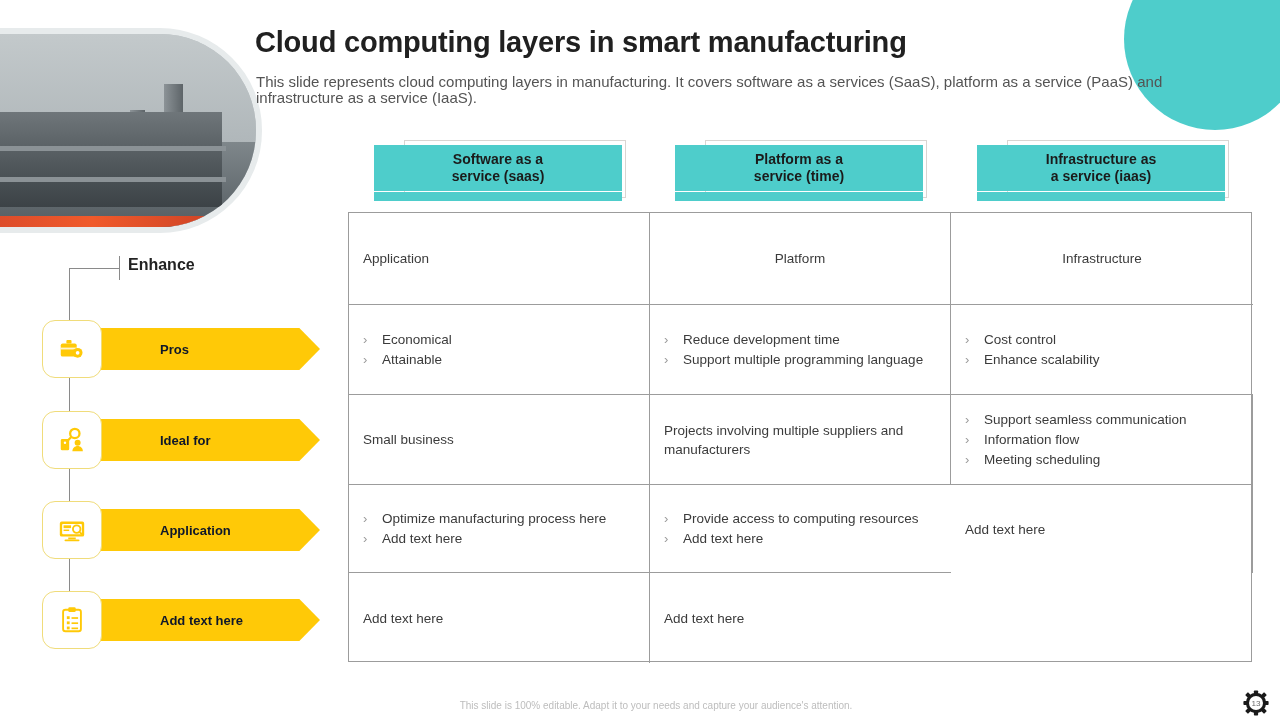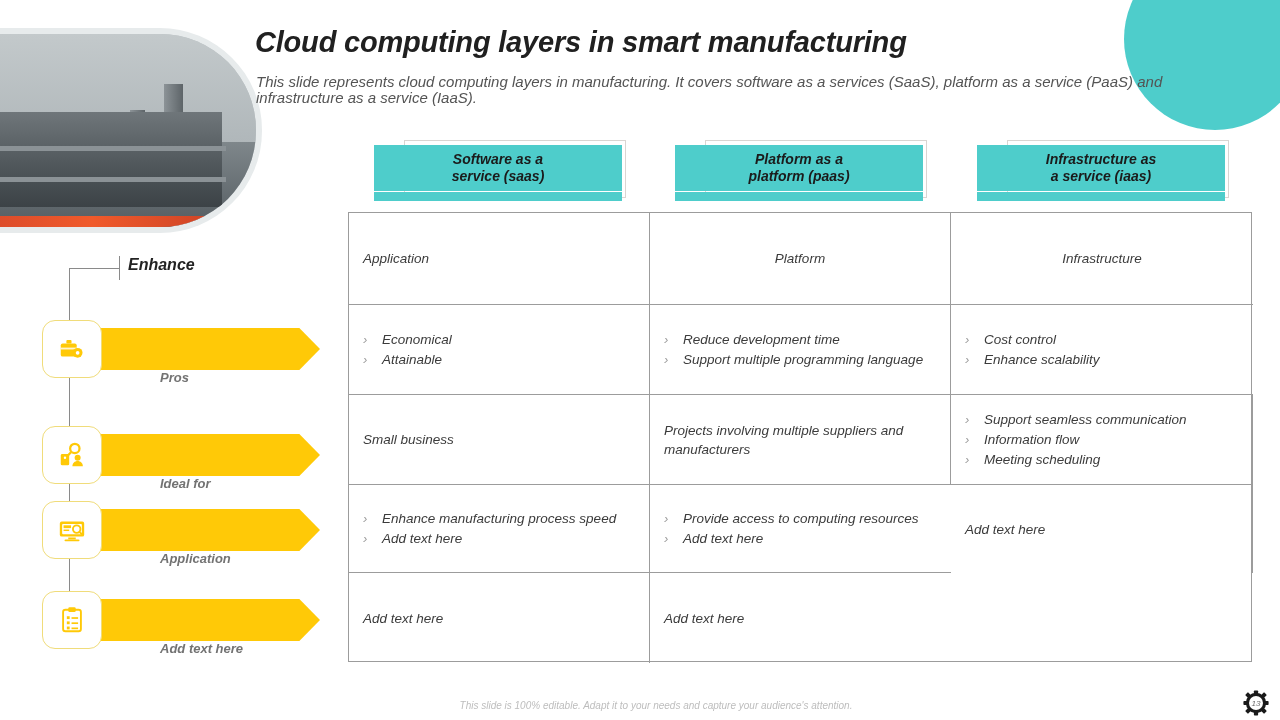--- a/index.html
+++ b/index.html
@@ -2,21 +2,21 @@
 <html><head>
 <meta charset="utf-8">
 <style>
   * { box-sizing: border-box; margin: 0; padding: 0; }
   html, body {
     width: 1280px; height: 720px;
     background: #ffffff;
     font-family: "Liberation Sans", sans-serif;
     overflow: hidden;
   }
-  .slide { position: relative; width: 1276px; height: 720px; background: #fff; font-style: italic; }
+  .slide { position: relative; width: 1276px; height: 720px; background: #fff; }
 
   
   .teal-circle {
     position: absolute; top: -52px; right: -30px;
     width: 182px; height: 182px; border-radius: 50%;
     background: #4ECDCB;
   }
 
   
   .hero-wrap {
@@ -117,41 +117,40 @@
   .layers-harm {
     position: absolute; left: 69px; top: 268px; width: 51px; height: 1px;
     background: #8a8a8a;
   }
   .spine {
     position: absolute; left: 69px; top: 268px; width: 1px; height: 352px;
     background: #8a8a8a;
   }
 
   .flowrow { position: absolute; left: 42px; width: 280px; height: 58px; }
-  #fr0 { top: 320px; } #fr1 { top: 426px; } #fr2 { top: 501px; } #fr3 { top: 591px; }
+  #fr0 { top: 320px; } #fr1 { top: 411px; } #fr2 { top: 501px; } #fr3 { top: 591px; }
 
   .iconbox {
     position: absolute; left: 0; top: 0; width: 60px; height: 58px;
     border: 1.6px solid #f0dc7a; border-radius: 13px; background: #fff;
     z-index: 3;
     display: flex; align-items: center; justify-content: center;
   }
   .arrow {
     position: absolute; left: 20px; top: 8px;
     width: 258px; height: 42px;
     background: #FFC907;
     clip-path: polygon(0 0, 92% 0, 100% 50%, 92% 100%, 0 100%);
     z-index: 2;
   }
   .arrow-label {
     position: absolute; left: 118px; top: 8px; height: 42px;
     display: flex; align-items: center;
-    font-size: 13px; font-weight: bold; color: #737373;
+    font-size: 13px; font-weight: bold; color: #0f172a;
     z-index: 4;
-    margin-top: 28px;
   }
   .icon-svg { width: 30px; height: 30px; display:block; }
 
   
   .footer {
     position: absolute; left: 16px; top: 700px; width: 1280px;
     text-align: center; font-size: 10px; color: #bdbdbd;
   }
   .gear { position: absolute; left: 1243px; top: 690px; width: 26px; height: 26px; }
 </style>
@@ -191,21 +190,21 @@
       </span>
     </div>
     <div class="base"></div>
   </div>
 
   <div class="colhead" id="ch1">
     <div class="ghost"></div>
     <div class="box">
       <span>
         <span>Platform as a</span><br>
-        <span>platform (paas)</span>
+        <span>service (time)</span>
       </span>
     </div>
     <div class="base"></div>
   </div>
 
   <div class="colhead" id="ch2">
     <div class="ghost"></div>
     <div class="box">
       <span>
         <span>Infrastructure as</span><br>
@@ -251,21 +250,21 @@
       </div>
       <div class="cell">
         <ul>
           <li><span class="chev">›</span><span>Support seamless communication</span></li>
           <li><span class="chev">›</span><span>Information  flow</span></li>
           <li><span class="chev">›</span><span>Meeting scheduling</span></li>
         </ul>
       </div>
       <div class="cell">
         <ul>
-          <li><span class="chev">›</span><span>Enhance manufacturing process speed</span></li>
+          <li><span class="chev">›</span><span>Optimize manufacturing process here</span></li>
           <li><span class="chev">›</span><span>Add text here</span></li>
         </ul>
       </div>
       <div class="cell lastcol">
         <ul>
           <li><span class="chev">›</span><span>Provide access to computing resources</span></li>
           <li><span class="chev">›</span><span>Add text here</span></li>
         </ul>
       </div>
       <div class="cell lastrow">

